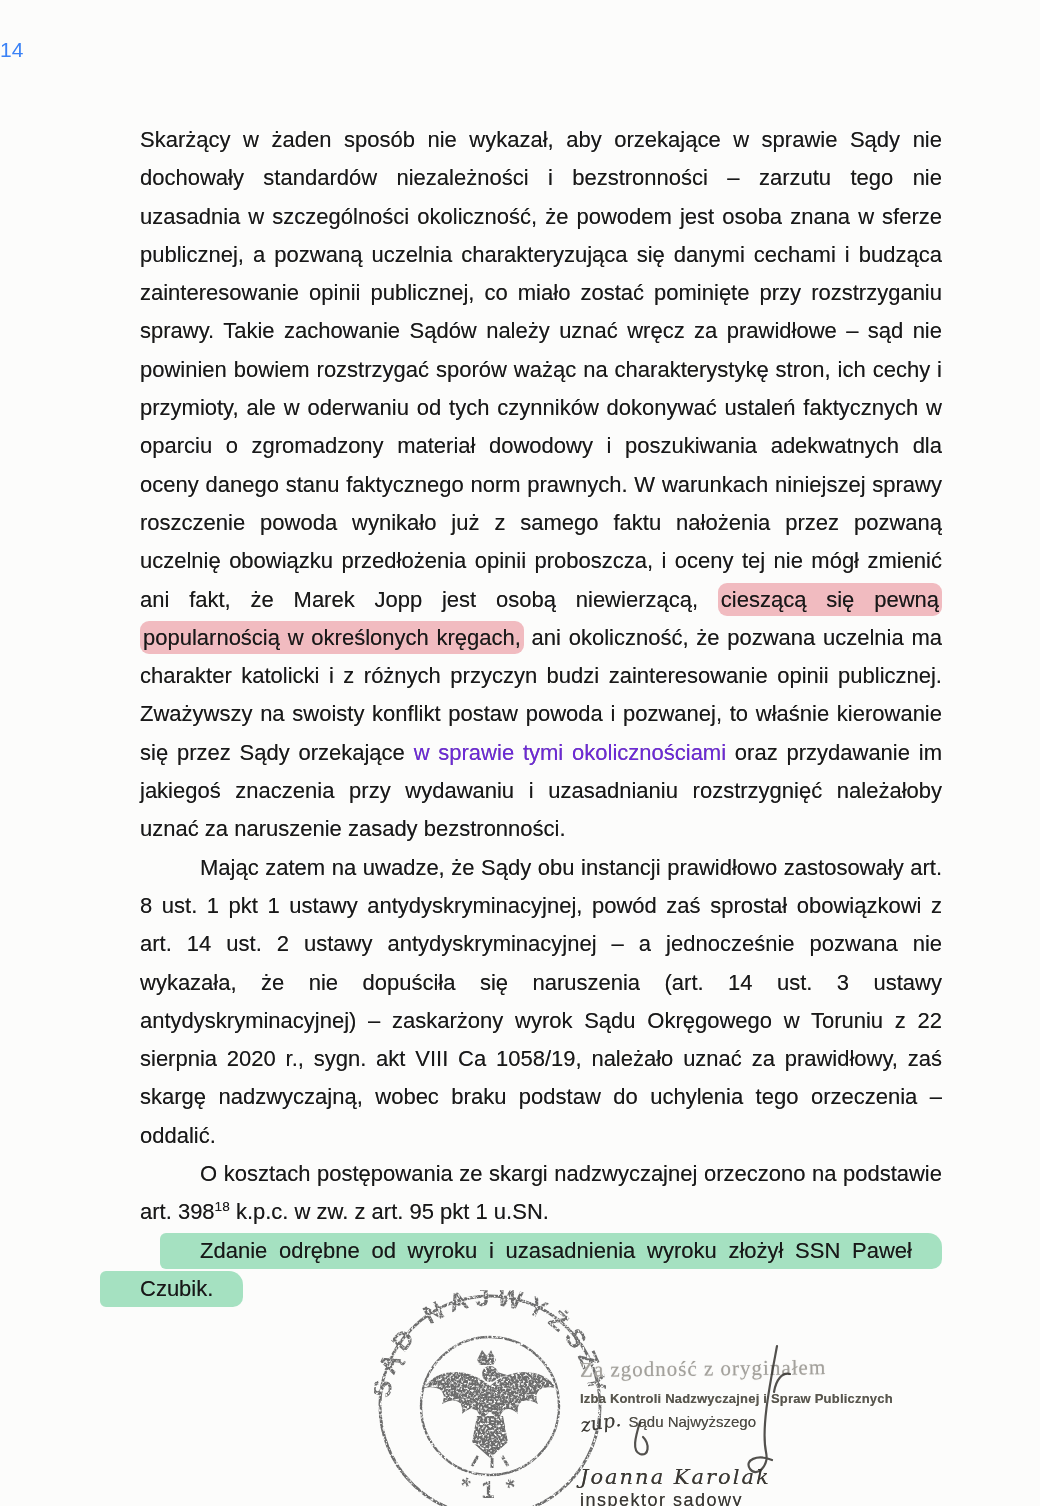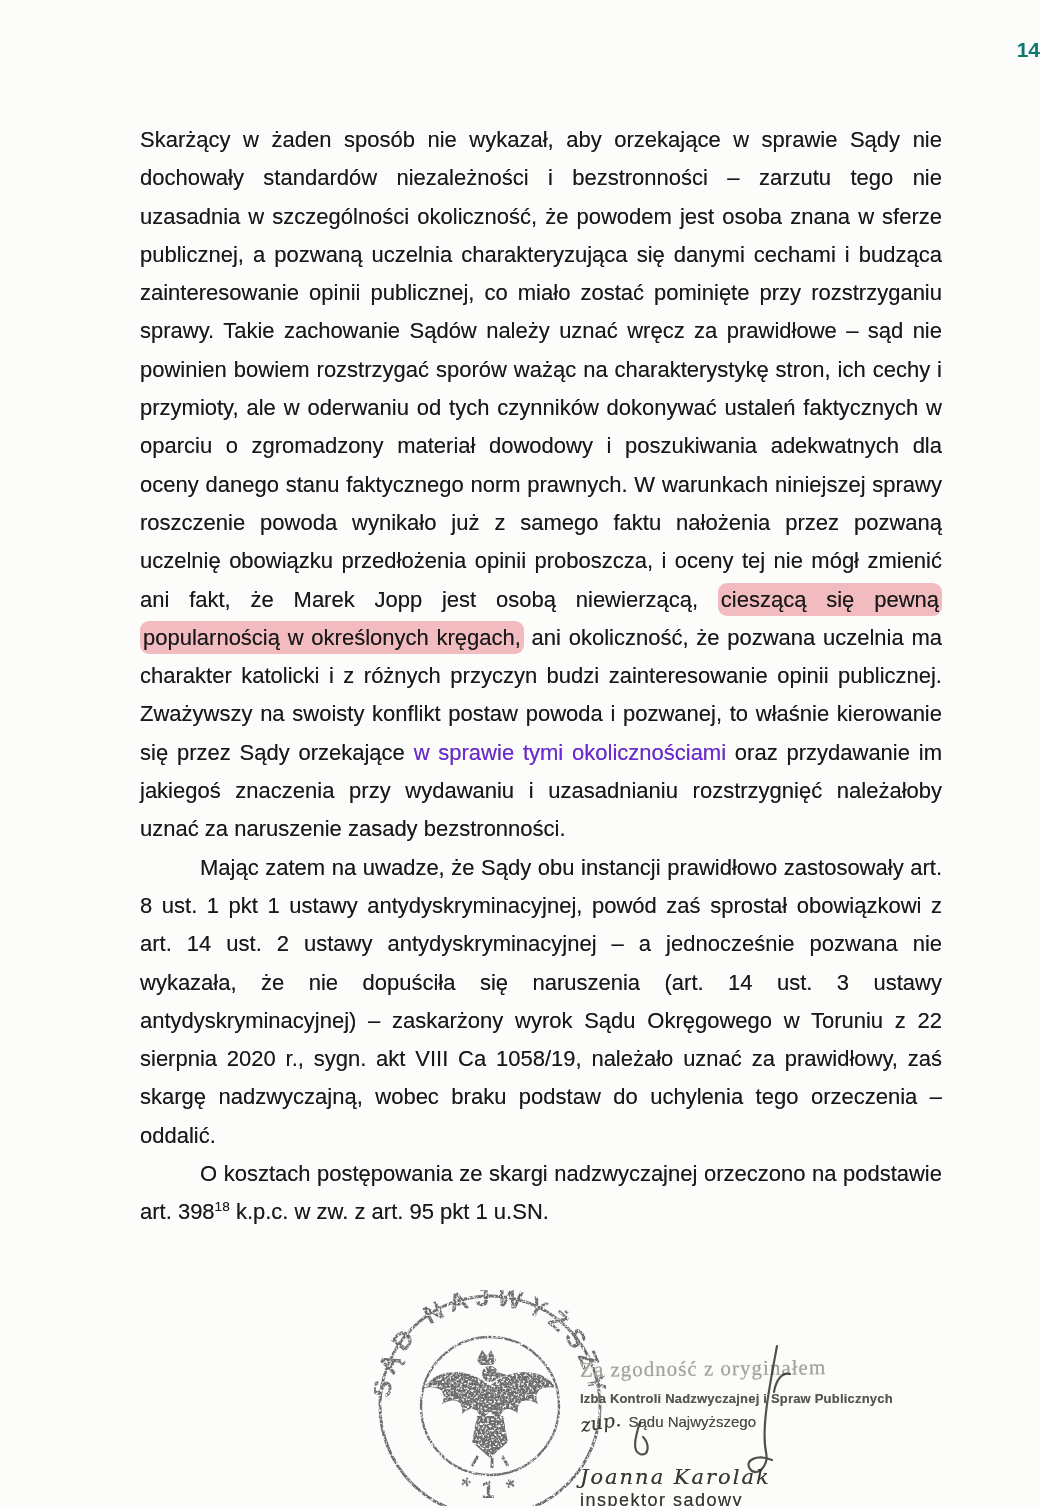--- a/index.html
+++ b/index.html
@@ -3,21 +3,21 @@
 <meta charset="utf-8">
 <style>
   html,body{margin:0;padding:0;background:#e8e8e8;}
   .page{
     position:relative;width:1040px;height:1506px;margin:0 auto;
     background:#fcfcfb;overflow:hidden;
     font-family:"Liberation Sans",sans-serif;color:#181818;
   }
   .page-number{
     position:absolute;top:38px;left:0;width:100%;
-    text-align:right;font-size:21px;color:#0f766e;font-weight:bold;
+    text-align:left;font-size:21px;color:#3b82f6;
   }
   .body-text{
     position:absolute;left:140px;top:121px;width:802px;
     font-size:22px;line-height:38.3px;text-align:justify;
     text-shadow:0 0 .4px rgba(25,25,25,.55);
   }
   .para{margin:0;text-indent:60px;}
   .para.first{text-indent:0;}
   .hl-pink{
     background:rgba(226,97,110,.42);
@@ -81,20 +81,21 @@
   <div class="page-number">14</div>
 
   <div class="body-text">
     <p class="para first"><span>Skarżący w żaden sposób nie wykazał, aby orzekające w sprawie Sądy nie dochowały standardów niezależności i bezstronności – zarzutu tego nie uzasadnia w szczególności okoliczność, że powodem jest osoba znana w sferze publicznej, a pozwaną uczelnia charakteryzująca się danymi cechami i budząca zainteresowanie opinii publicznej, co miało zostać pominięte przy rozstrzyganiu sprawy. Takie zachowanie Sądów należy uznać wręcz za prawidłowe – sąd nie powinien bowiem rozstrzygać sporów ważąc na charakterystykę stron, ich cechy i przymioty, ale w oderwaniu od tych czynników dokonywać ustaleń faktycznych w oparciu o zgromadzony materiał dowodowy i poszukiwania adekwatnych dla oceny danego stanu faktycznego norm prawnych. W warunkach niniejszej sprawy roszczenie powoda wynikało już z samego faktu nałożenia przez pozwaną uczelnię obowiązku przedłożenia opinii proboszcza, i oceny tej nie mógł zmienić ani fakt, że Marek Jopp jest osobą niewierzącą, </span><span class="hl-pink">cieszącą się pewną popularnością w określonych kręgach,</span><span> ani okoliczność, że pozwana uczelnia ma charakter katolicki i z różnych przyczyn budzi zainteresowanie opinii publicznej. Zważywszy na swoisty konflikt postaw powoda i pozwanej, to właśnie kierowanie się przez Sądy orzekające </span><span class="faded">w sprawie tymi okolicznościami</span><span> oraz przydawanie im jakiegoś znaczenia przy wydawaniu i uzasadnianiu rozstrzygnięć należałoby uznać za naruszenie zasady bezstronności.</span></p>
 
     <p class="para">Mając zatem na uwadze, że Sądy obu instancji prawidłowo zastosowały art. 8 ust. 1 pkt 1 ustawy antydyskryminacyjnej, powód zaś sprostał obowiązkowi z art. 14 ust. 2 ustawy antydyskryminacyjnej – a jednocześnie pozwana nie wykazała, że nie dopuściła się naruszenia (art. 14 ust. 3 ustawy antydyskryminacyjnej) – zaskarżony wyrok Sądu Okręgowego w Toruniu z 22 sierpnia 2020 r., sygn. akt VIII Ca 1058/19, należało uznać za prawidłowy, zaś skargę nadzwyczajną, wobec braku podstaw do uchylenia tego orzeczenia – oddalić.</p>
 
 
     <p class="para"><span>O kosztach postępowania ze skargi nadzwyczajnej orzeczono na podstawie art. 398</span><sup>18</sup><span> k.p.c. w zw. z art. 95 pkt 1 u.SN.</span></p>
 
+    <p class="para"><span class="hl-green">Zdanie odrębne od wyroku i uzasadnienia wyroku złożył SSN Paweł Czubik.</span></p>
   </div>
 
   <svg class="stamp" viewBox="0 0 232 232" aria-hidden="true">
     <defs>
       <filter id="speck" x="-15%" y="-15%" width="130%" height="130%">
         <feTurbulence type="fractalNoise" baseFrequency="0.45" numOctaves="2" seed="11" result="n"></feTurbulence>
         <feColorMatrix in="n" type="matrix" values="0 0 0 0 0  0 0 0 0 0  0 0 0 0 0  0 0 0 4 -1.1" result="m"></feColorMatrix>
         <feComposite in="SourceGraphic" in2="m" operator="in"></feComposite>
       </filter>
     </defs>

